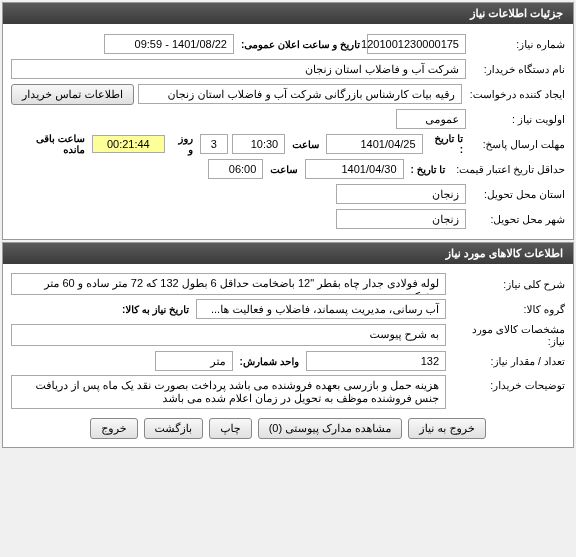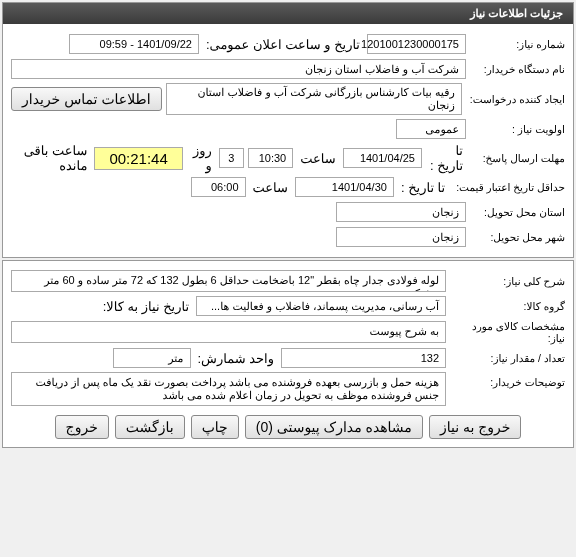--- a/index.html
+++ b/index.html
@@ -51,64 +51,65 @@
   align-items: center;
 }
 .wide { flex: 1; }
 .small { width: 55px; }
 .med { width: 99px; }
 .btn {
   background: linear-gradient(#f8f8f8, #e0e0e0);
   border: 1px solid #888;
   border-radius: 3px;
   padding: 3px 10px;
-  font-size: 14px;
+  font-size: 11px;
   font-family: inherit;
   cursor: pointer;
 }
 .time-rem {
   background: #ffff99;
   border: 1px solid #aaa;
   padding: 2px 14px;
-  font-size: 15px;
+  font-size: 11px;
 }
 .textarea {
   width: 100%;
   border: 1px solid #aaa;
   padding: 3px 6px;
   font-size: 11px;
   font-family: inherit;
   resize: none;
   min-height: 22px;
 }
 .footer-btns {
   display: flex;
   gap: 6px;
   justify-content: center;
   padding: 6px 0 2px 0;
 }
 .small-label {
-  font-size: 13px;
+  font-size: 10px;
   color: #000;
   padding: 0 3px;
+  font-weight: bold;
 }
 .lbl2 { min-width: 115px; }
 </style>
 </head>
 <body>
 
 <div class="panel">
   <div class="panel-header">جزئیات اطلاعات نیاز</div>
   <div class="panel-body">
 
     <div class="row">
       <span class="label">شماره نیاز:</span>
       <span class="val med">1201001230000175</span>
       <span class="small-label">تاریخ و ساعت اعلان عمومی:</span>
-      <span class="val" style="width:130px">1401/09/22 - 09:59</span>
+      <span class="val" style="width:130px">1401/08/22 - 09:59</span>
     </div>
 
     <div class="row">
       <span class="label">نام دستگاه خریدار:</span>
       <span class="val wide">شرکت آب و فاضلاب استان زنجان</span>
     </div>
 
     <div class="row">
       <span class="label">ایجاد کننده درخواست:</span>
       <span class="val wide">رقیه بیات کارشناس بازرگانی شرکت آب و فاضلاب استان زنجان</span>
@@ -147,41 +148,42 @@
 
     <div class="row">
       <span class="label">شهر محل تحویل:</span>
       <span class="val" style="width:130px">زنجان</span>
     </div>
 
   </div>
 </div>
 
 <div class="panel">
+  <div class="panel-header">اطلاعات کالاهای مورد نیاز</div>
   <div class="panel-body">
 
     <div class="row">
       <span class="label lbl2">شرح کلی نیاز:</span>
       <textarea class="textarea" rows="1" readonly="" style="">لوله فولادی جدار چاه بقطر "12 باضخامت حداقل 6 بطول 132 که 72 متر ساده و 60 متر مشبک</textarea>
     </div>
 
     <div class="row">
       <span class="label lbl2">گروه کالا:</span>
       <span class="val" style="width:250px">آب رسانی، مدیریت پسماند، فاضلاب و فعالیت ها...</span>
       <span class="small-label">تاریخ نیاز به کالا:</span>
     </div>
 
     <div class="row">
       <span class="label lbl2">مشخصات کالای مورد نیاز:</span>
       <textarea class="textarea" rows="1" readonly="" style="">به شرح پیوست</textarea>
     </div>
 
     <div class="row">
       <span class="label lbl2">تعداد / مقدار نیاز:</span>
-      <span class="val" style="width:165px">132</span>
+      <span class="val" style="width:140px">132</span>
       <span class="small-label">واحد شمارش:</span>
       <span class="val" style="width:78px">متر</span>
     </div>
 
     <div class="row" style="align-items:flex-start">
       <span class="label lbl2" style="padding-top:4px">توضیحات خریدار:</span>
       <textarea class="textarea" rows="2" style="min-height: 34px;" readonly="">هزینه حمل و بازرسی بعهده فروشنده می باشد پرداخت بصورت نقد یک ماه پس از دریافت جنس فروشنده موظف به تحویل در زمان اعلام شده می باشد</textarea>
     </div>
 
     <div class="footer-btns">

